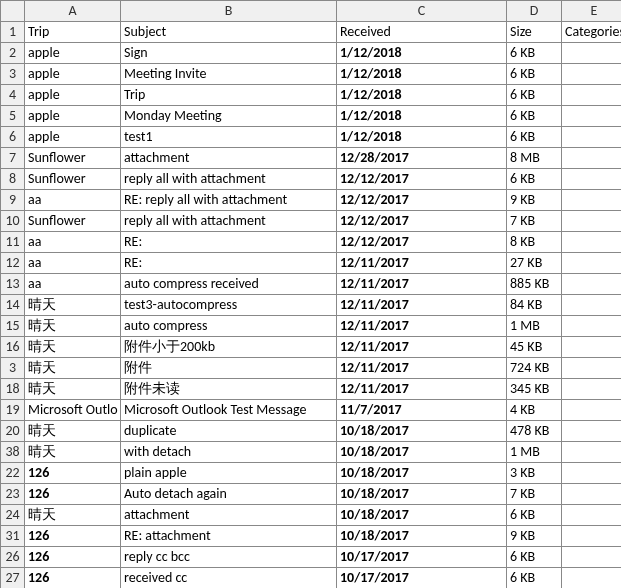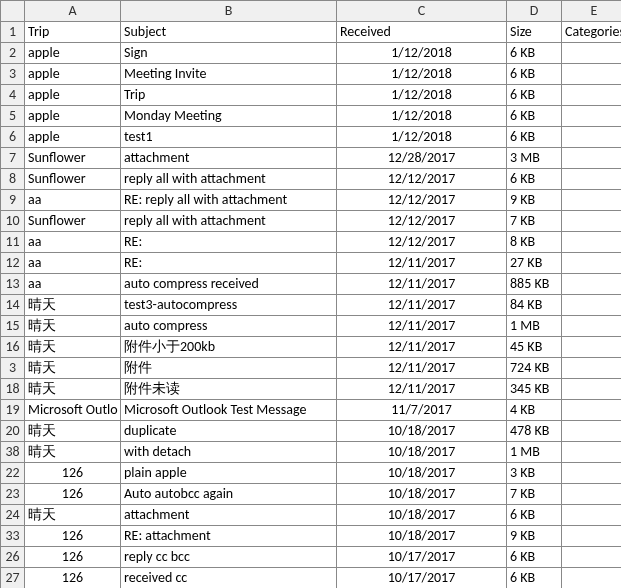--- a/index.html
+++ b/index.html
@@ -40,21 +40,21 @@
     color: #333;
     font-weight: normal;
   }
   col.cRow { width: 24px; }
   col.cA { width: 96px; }
   col.cB { width: 216px; }
   col.cC { width: 170px; }
   col.cD { width: 55px; }
   col.cE { width: 65px; }
   .txt { text-align: left; }
-  .num { text-align: center; }
+  .num { text-align: left; font-weight: bold; }
 </style>
 </head>
 <body>
 
 <table class="sheet">
   <colgroup>
     <col class="cRow">
       <col class="cA">
       <col class="cB">
       <col class="cC">
@@ -118,21 +118,21 @@
         <td class="txt">test1</td>
         <td class="num">1/12/2018</td>
         <td class="txt">6 KB</td>
         <td class="txt"></td>
       </tr>
       <tr>
         <th class="rowhdr">7</th>
         <td class="txt">Sunflower</td>
         <td class="txt">attachment</td>
         <td class="num">12/28/2017</td>
-        <td class="txt">3 MB</td>
+        <td class="txt">8 MB</td>
         <td class="txt"></td>
       </tr>
       <tr>
         <th class="rowhdr">8</th>
         <td class="txt">Sunflower</td>
         <td class="txt">reply all with attachment</td>
         <td class="num">12/12/2017</td>
         <td class="txt">6 KB</td>
         <td class="txt"></td>
       </tr>
@@ -244,35 +244,35 @@
         <th class="rowhdr">22</th>
         <td class="num">126</td>
         <td class="txt">plain apple</td>
         <td class="num">10/18/2017</td>
         <td class="txt">3 KB</td>
         <td class="txt"></td>
       </tr>
       <tr>
         <th class="rowhdr">23</th>
         <td class="num">126</td>
-        <td class="txt">Auto autobcc again</td>
+        <td class="txt">Auto detach again</td>
         <td class="num">10/18/2017</td>
         <td class="txt">7 KB</td>
         <td class="txt"></td>
       </tr>
       <tr>
         <th class="rowhdr">24</th>
         <td class="txt">晴天</td>
         <td class="txt">attachment</td>
         <td class="num">10/18/2017</td>
         <td class="txt">6 KB</td>
         <td class="txt"></td>
       </tr>
       <tr>
-        <th class="rowhdr">33</th>
+        <th class="rowhdr">31</th>
         <td class="num">126</td>
         <td class="txt">RE: attachment</td>
         <td class="num">10/18/2017</td>
         <td class="txt">9 KB</td>
         <td class="txt"></td>
       </tr>
       <tr>
         <th class="rowhdr">26</th>
         <td class="num">126</td>
         <td class="txt">reply cc bcc</td>

